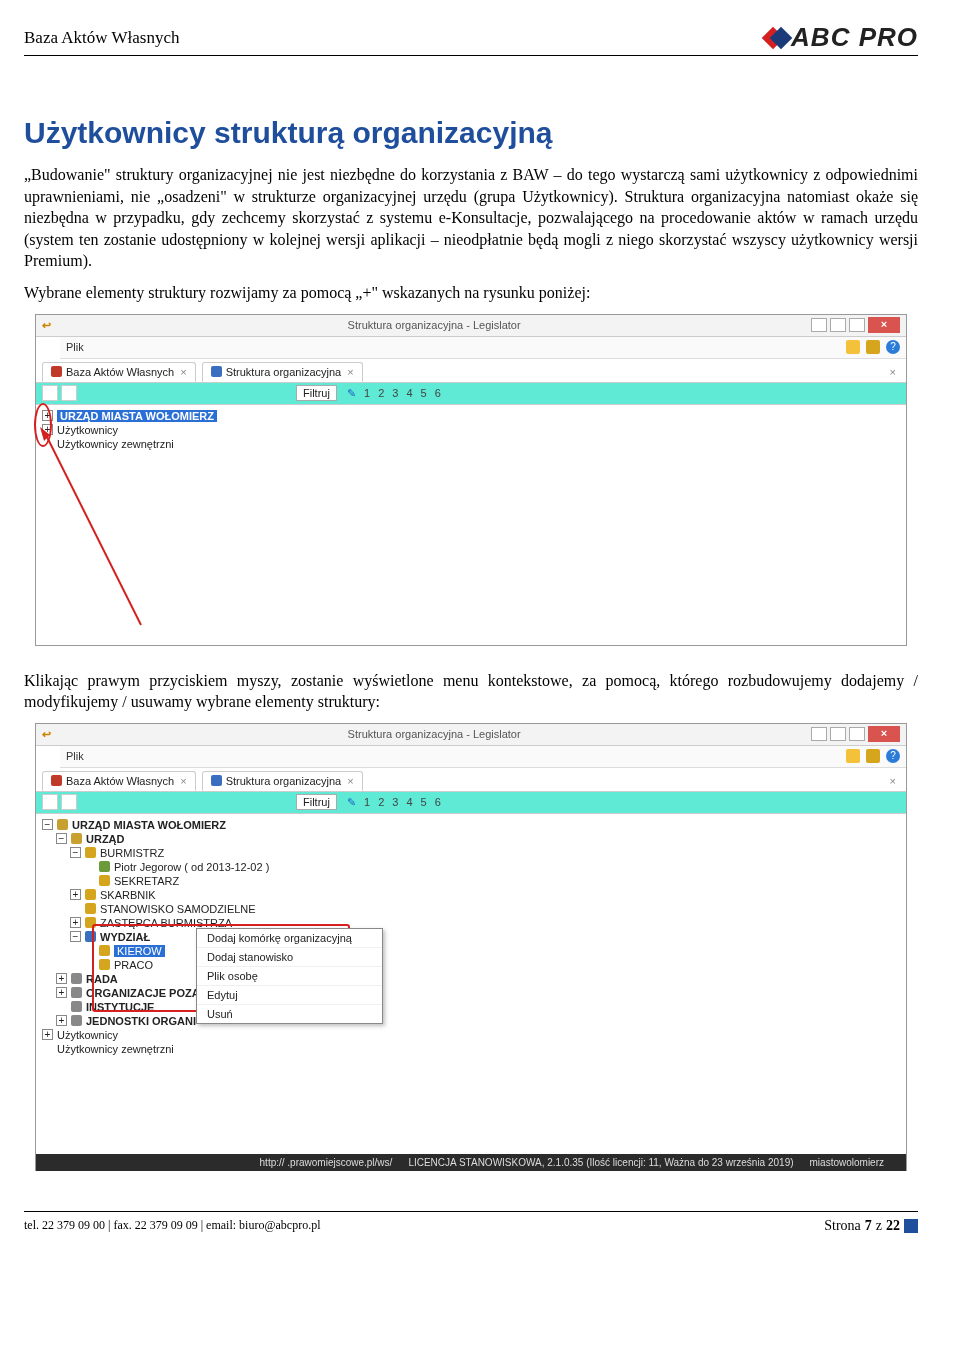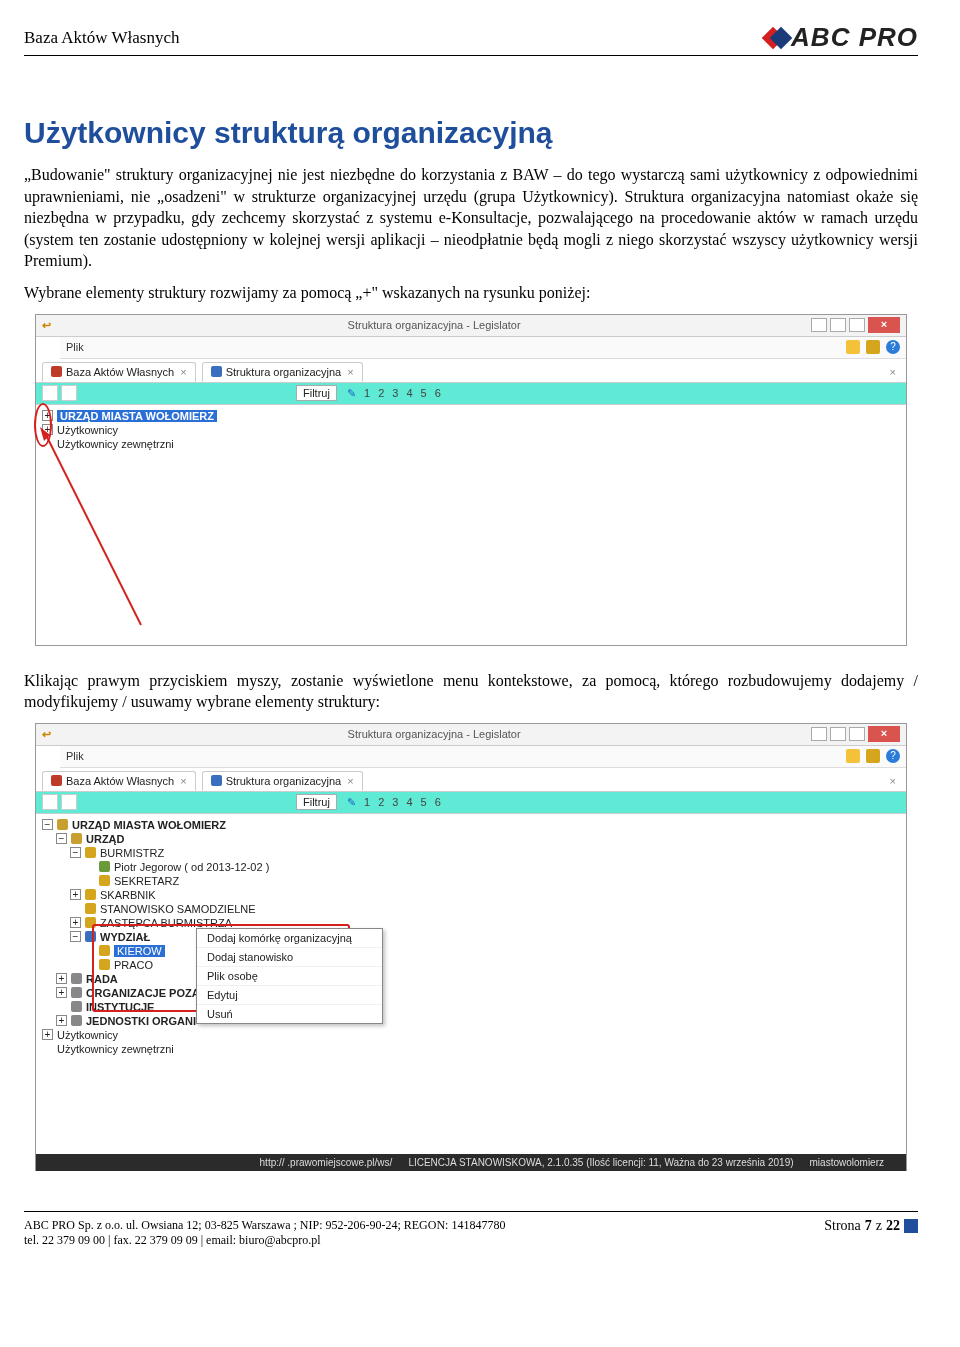--- a/index.html
+++ b/index.html
@@ -325,21 +325,20 @@
     <div class="status-bar">
       <span class="grow"></span>
       <span>http://            .prawomiejscowe.pl/ws/</span>
       <span>LICENCJA STANOWISKOWA, 2.1.0.35 (Ilość licencji: 11, Ważna do 23 września 2019)</span>
       <span>miastowolomierz</span>
     </div>
   </div>
 
   <div class="doc-footer">
     <div class="left">
-      <div>ABC PRO Sp. z o.o. ul. Owsiana 12; 03-825 Warszawa ; NIP: 952-206-90-24; REGON: 141847780</div>
       <div>tel. 22 379 09 00 | fax. 22 379 09 09 | email: biuro@abcpro.pl</div>
     </div>
     <div class="right">
       <span>Strona </span>
       <b>7</b>
       <span> z </span>
       <b>22</b>
       <span class="blue-box"></span>
     </div>
   </div>

